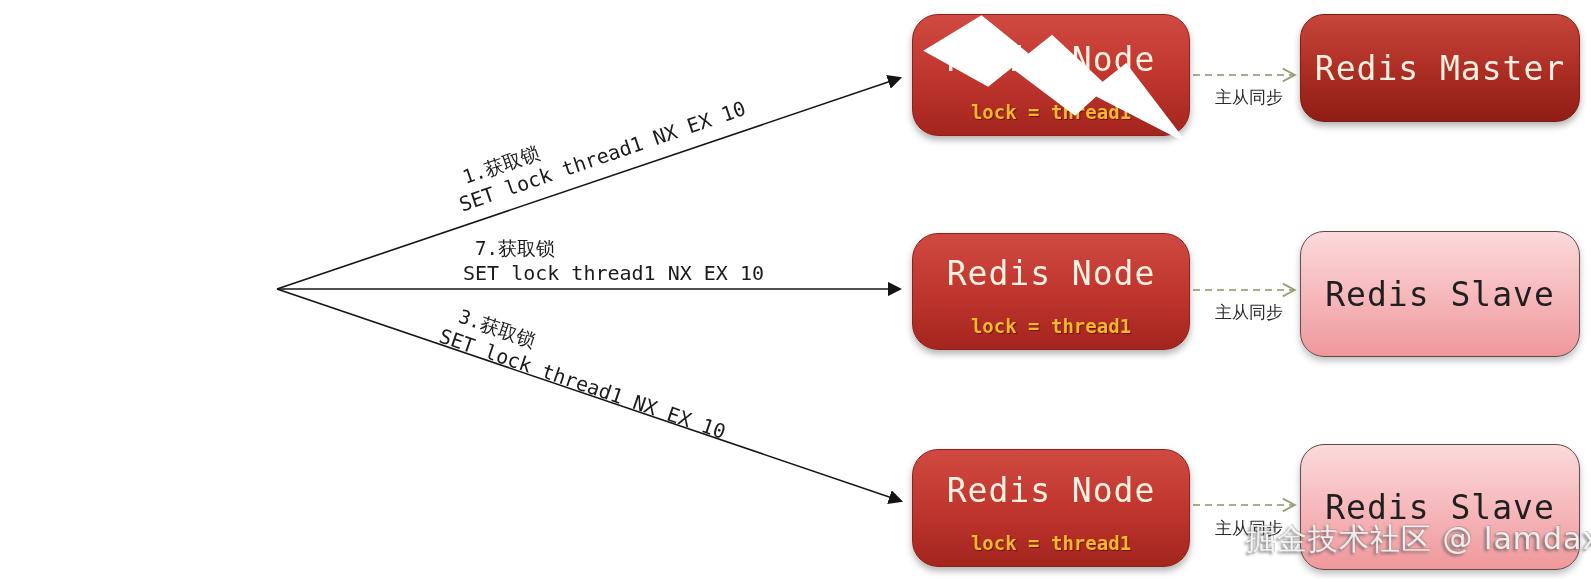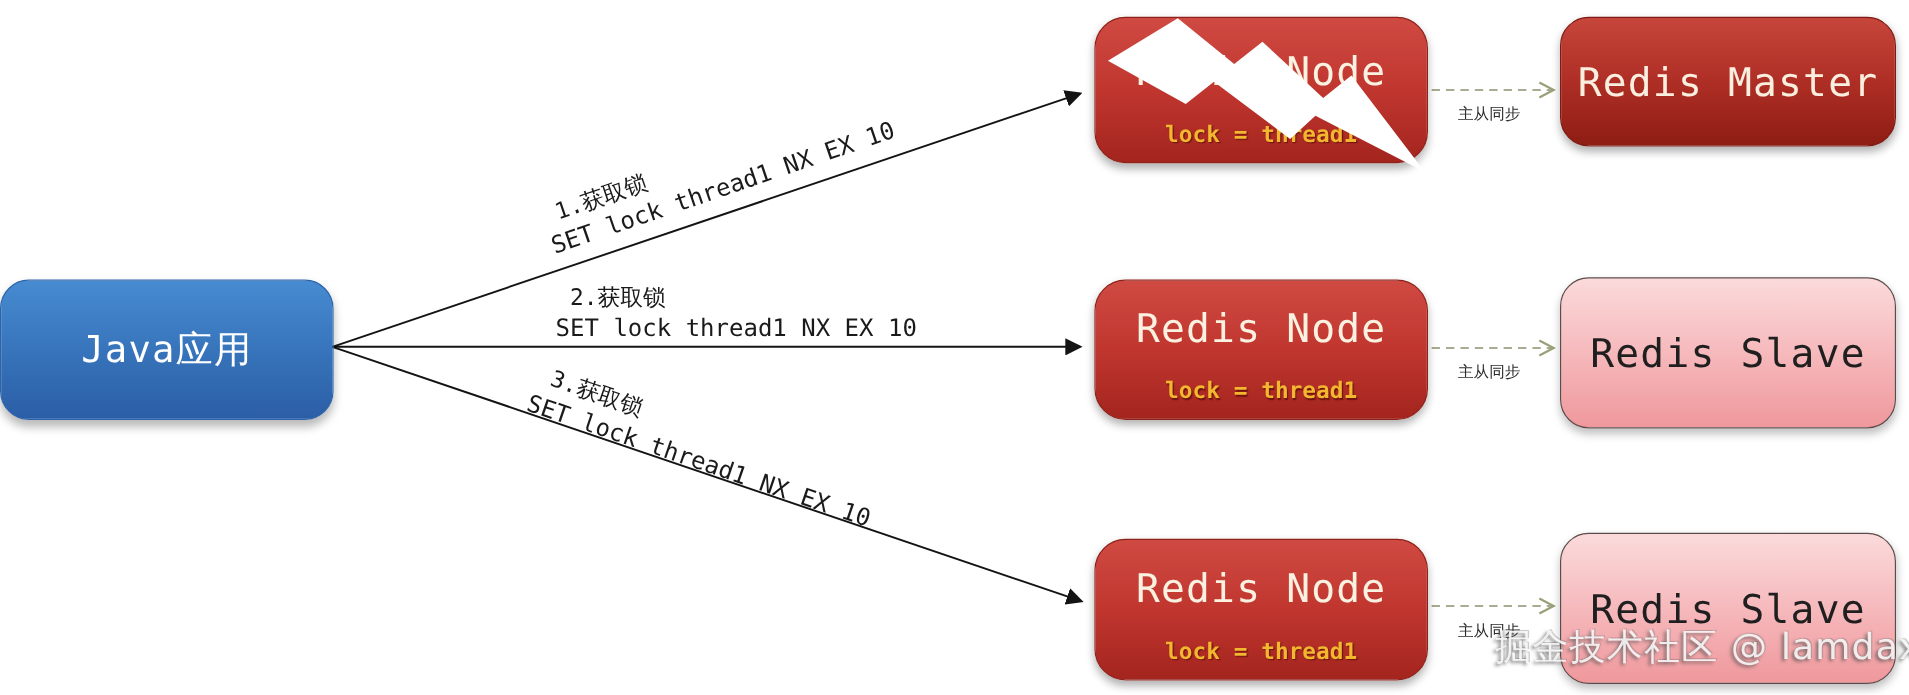--- a/index.html
+++ b/index.html
@@ -53,21 +53,21 @@
   .edge-label {
     position:absolute; z-index:3; color:#1a1a1a; font-size:20px;
     line-height:25px; white-space:nowrap;
   }
   .edge-label .step { padding-left:12px; font-size:19px; }
   #al1 { left:448px; top:170px; transform:rotate(-18.9deg); transform-origin:0 0; }
   #al2 { left:463px; top:236px; }
   #al3 { left:452px; top:300px; transform:rotate(18.9deg); transform-origin:0 0; }
 
   .sync {
-    position:absolute; z-index:3; font-size:13px; color:#2b2b2b;
+    position:absolute; z-index:3; font-size:17px; color:#2b2b2b;
     font-family:"DejaVu Sans", sans-serif; white-space:nowrap;
   }
   #sync1 { left:1215px; top:86px; }
   #sync2 { left:1215px; top:301px; }
   #sync3 { left:1215px; top:517px; }
 
   .bolt {
     position:absolute; left:-30px; top:-10px; width:330px; height:180px;
     pointer-events:none; overflow:visible;
   }
@@ -96,30 +96,27 @@
 
     <line x1="277" y1="289" x2="900" y2="78" stroke="#141414" stroke-width="1.6" marker-end="url(#ah)"></line>
     <line x1="277" y1="289" x2="900" y2="289" stroke="#141414" stroke-width="1.6" marker-end="url(#ah)"></line>
     <line x1="277" y1="289" x2="901" y2="501" stroke="#141414" stroke-width="1.6" marker-end="url(#ah)"></line>
 
     <line x1="1193" y1="75" x2="1294" y2="75" stroke="#8f9070" stroke-width="1.4" stroke-dasharray="7 5" marker-end="url(#chev)"></line>
     <line x1="1193" y1="290" x2="1294" y2="290" stroke="#8f9070" stroke-width="1.4" stroke-dasharray="7 5" marker-end="url(#chev)"></line>
     <line x1="1193" y1="505" x2="1294" y2="505" stroke="#8f9070" stroke-width="1.4" stroke-dasharray="7 5" marker-end="url(#chev)"></line>
   </svg>
 
-  <div class="box java">
-    <span>Java应用</span>
-  </div>
 
   <div class="edge-label" id="al1">
     <div class="step">1.获取锁</div>
     <div class="cmd">SET lock thread1 NX EX 10</div>
   </div>
   <div class="edge-label" id="al2">
-    <div class="step">2.获取锁</div>
+    <div class="step">7.获取锁</div>
     <div class="cmd">SET lock thread1 NX EX 10</div>
   </div>
   <div class="edge-label" id="al3">
     <div class="step">3.获取锁</div>
     <div class="cmd">SET lock thread1 NX EX 10</div>
   </div>
 
   <div class="box rnode" id="node1">
     <div class="ntitle">Redis Node</div>
     <div class="nlock">lock = thread1</div>

